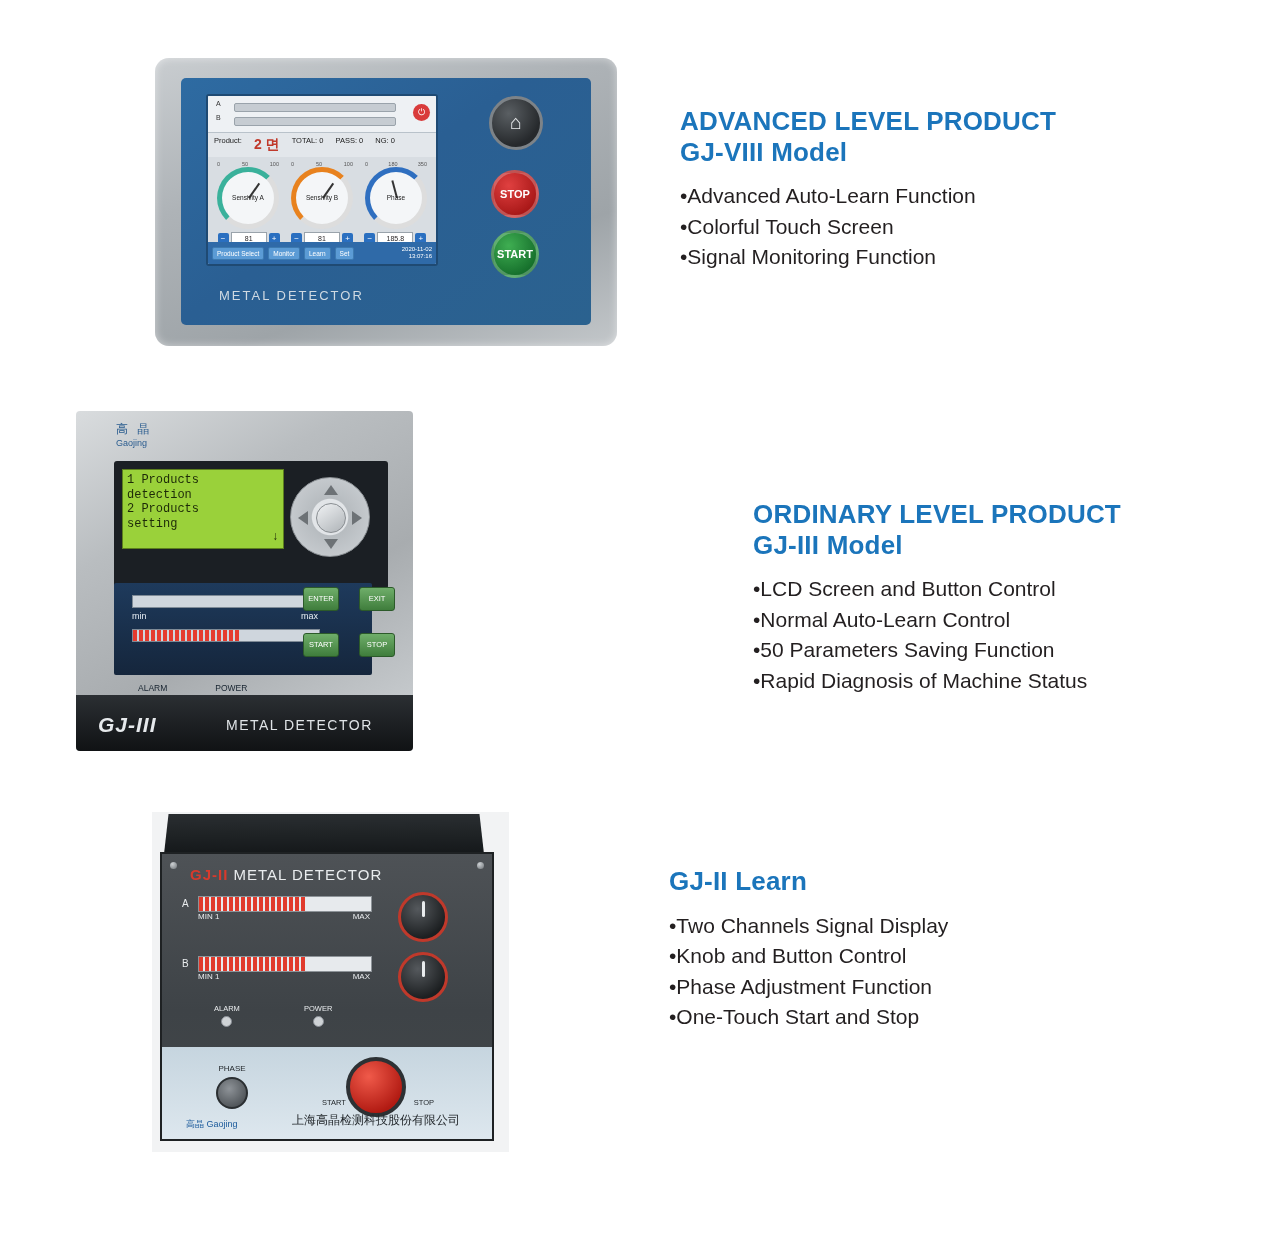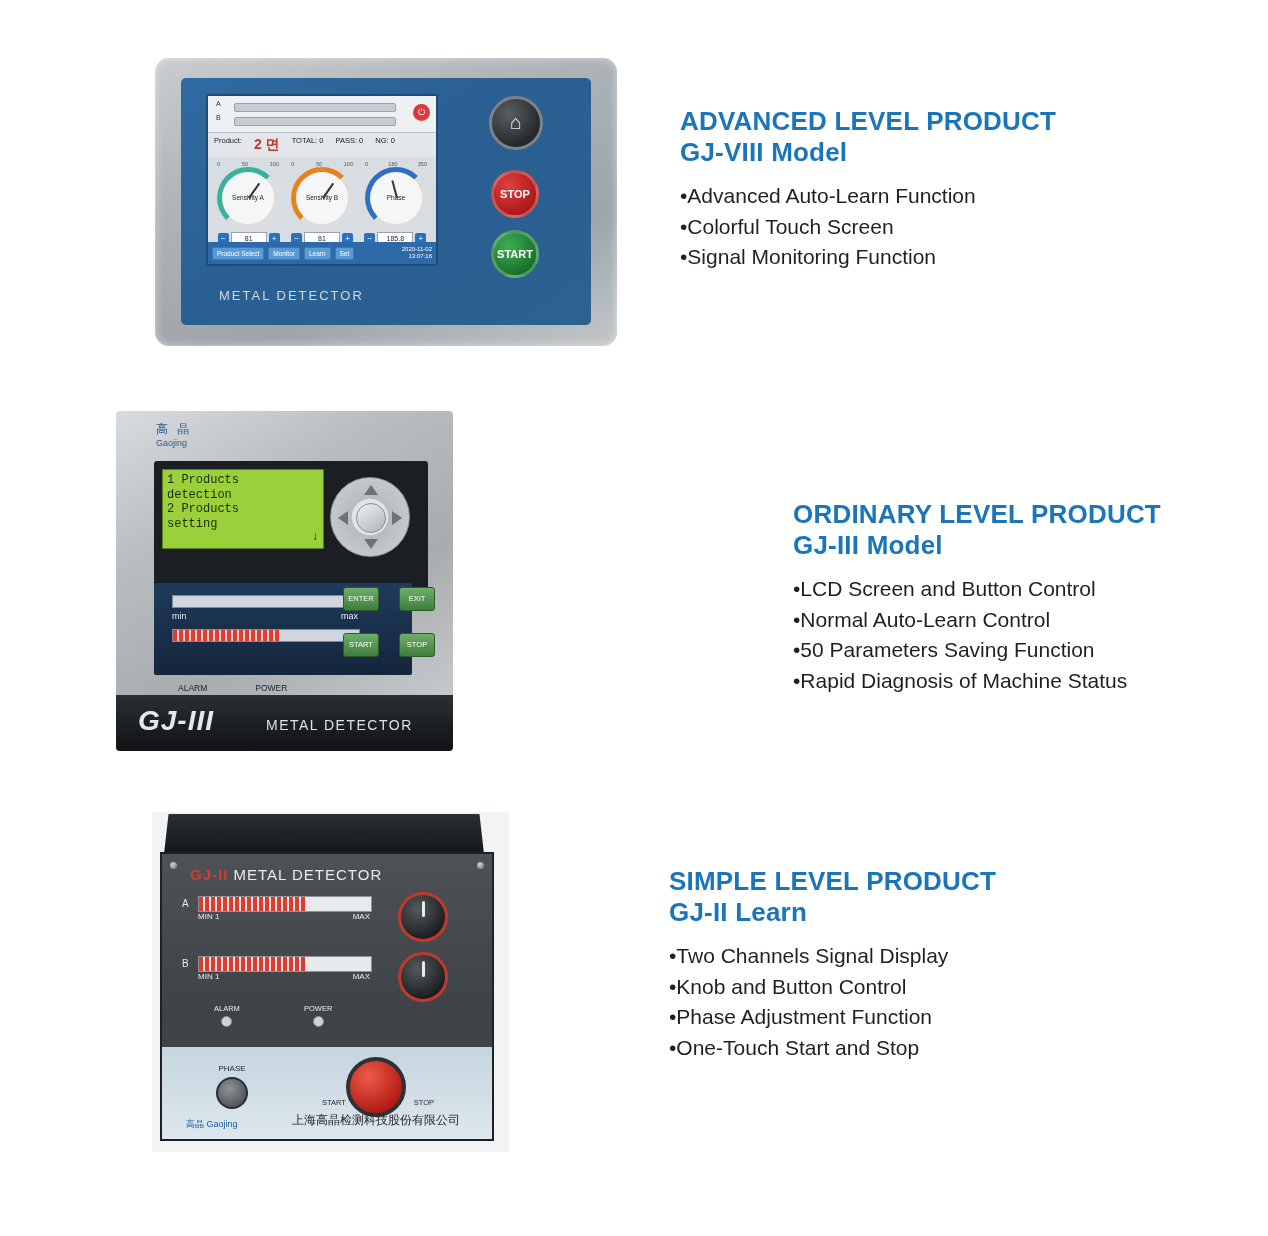--- a/index.html
+++ b/index.html
@@ -155,21 +155,21 @@
   .p2-meter.m2 { top: 46px; }
   .p2-meter .seg { height: 100%; background: repeating-linear-gradient(90deg,#e53b2e 0 4px, #cfd6dd 4px 6px); }
   .p2-meter.m1 .seg { width: 0%; }
   .p2-meter.m2 .seg { width: 58%; }
   .p2-minmax { position: absolute; top: 28px; left: 18px; width: 186px; color: #e8eef4; font-size: 9px; display: flex; justify-content: space-between;}
   .p2-keys { position: absolute; right: 20px; top: 176px; display: grid; grid-template-columns: 34px 34px; gap: 22px; }
   .p2-key { width: 34px; height: 22px; background: linear-gradient(180deg,#6fae6a,#3f7d3c); color: #fff; font-size: 7.5px; text-align: center; line-height: 22px; border-radius: 3px; border: 1px solid #2c5a2a;}
   .p2-leds { position: absolute; left: 62px; top: 272px; display: flex; gap: 48px; color: #16232f; font-size: 8.5px; text-align: center;}
   .p2-led-dot { width: 9px; height: 9px; border-radius: 50%; background: #c7ccd1; border: 1px solid #8b9097; margin: 2px auto 0;}
   .p2-bottom { position: absolute; left: 0; right: 0; bottom: 0; height: 56px; background: linear-gradient(180deg,#2b2f33,#101214); }
-  .p2-model { position: absolute; left: 22px; bottom: 14px; color: #e6e9ec; font-size: 28px; font-style: italic; font-weight: bold; letter-spacing: 1px;}
+  .p2-model { position: absolute; left: 22px; bottom: 14px; color: #e6e9ec; font-size: 21px; font-style: italic; font-weight: bold; letter-spacing: 1px;}
   .p2-md { position: absolute; left: 150px; bottom: 18px; color: #dfe3e6; font-size: 14px; letter-spacing: 1.5px;}
 
   
   .p3-outer { width: 357px; height: 340px; position: relative; background: #f2f3f4; }
   .p3-top { position: absolute; left: 12px; top: 0; width: 320px; height: 42px; background: linear-gradient(180deg,#2a2e31,#15181a); transform: perspective(300px) rotateX(12deg); transform-origin: bottom;}
   .p3-face { position: absolute; left: 8px; top: 40px; width: 330px; height: 285px; background: linear-gradient(180deg,#4e5256 0%, #3e4347 55%, #434749 100%); border: 2px solid #1e2123;}
   .p3-face .screws { position: absolute; width: 7px; height: 7px; border-radius: 50%; background: radial-gradient(circle at 35% 30%, #cdd1d4, #6d7276); }
   .p3-title { position: absolute; left: 28px; top: 12px; color: #e9ecee; font-size: 15px; letter-spacing: 1px; }
   .p3-title .gj { color: #d83a2c; font-weight: bold; }
   .p3-chan { position: absolute; left: 20px; color: #e9ecee; font-size: 10px; }
@@ -290,21 +290,21 @@
     </div>
     <div class="bullets">
       <div>•Advanced Auto-Learn Function</div>
       <div>•Colorful Touch Screen</div>
       <div>•Signal Monitoring Function</div>
     </div>
   </div>
 </div>
 
 <div class="product-row" style="top:411px;">
-  <div class="panel-image" style="margin-left:116px;">
+  <div class="panel-image" style="margin-left:76px;">
     <div class="p2-outer">
       <div class="p2-logo">
         <span class="cn">高 晶</span><br>
         <span>Gaojing</span>
       </div>
 
       <div class="p2-lcdframe">
         <div class="p2-lcd">
           <div>1 Products</div>
           <div>  detection</div>
@@ -432,21 +432,20 @@
           <span>STOP</span>
         </div>
         <div class="p3-brand">高晶 Gaojing</div>
         <div class="p3-company">上海高晶检测科技股份有限公司</div>
       </div>
     </div>
   </div>
 
   <div class="text-block" style="margin-left:160px;margin-top:54px;">
     <div class="headline">
-      <div>SIMPLE LEVEL PRODUCT</div>
       <div>GJ-II Learn</div>
     </div>
     <div class="bullets">
       <div>•Two Channels Signal Display</div>
       <div>•Knob and Button Control</div>
       <div>•Phase Adjustment Function</div>
       <div>•One-Touch Start and Stop</div>
     </div>
   </div>
 </div>

